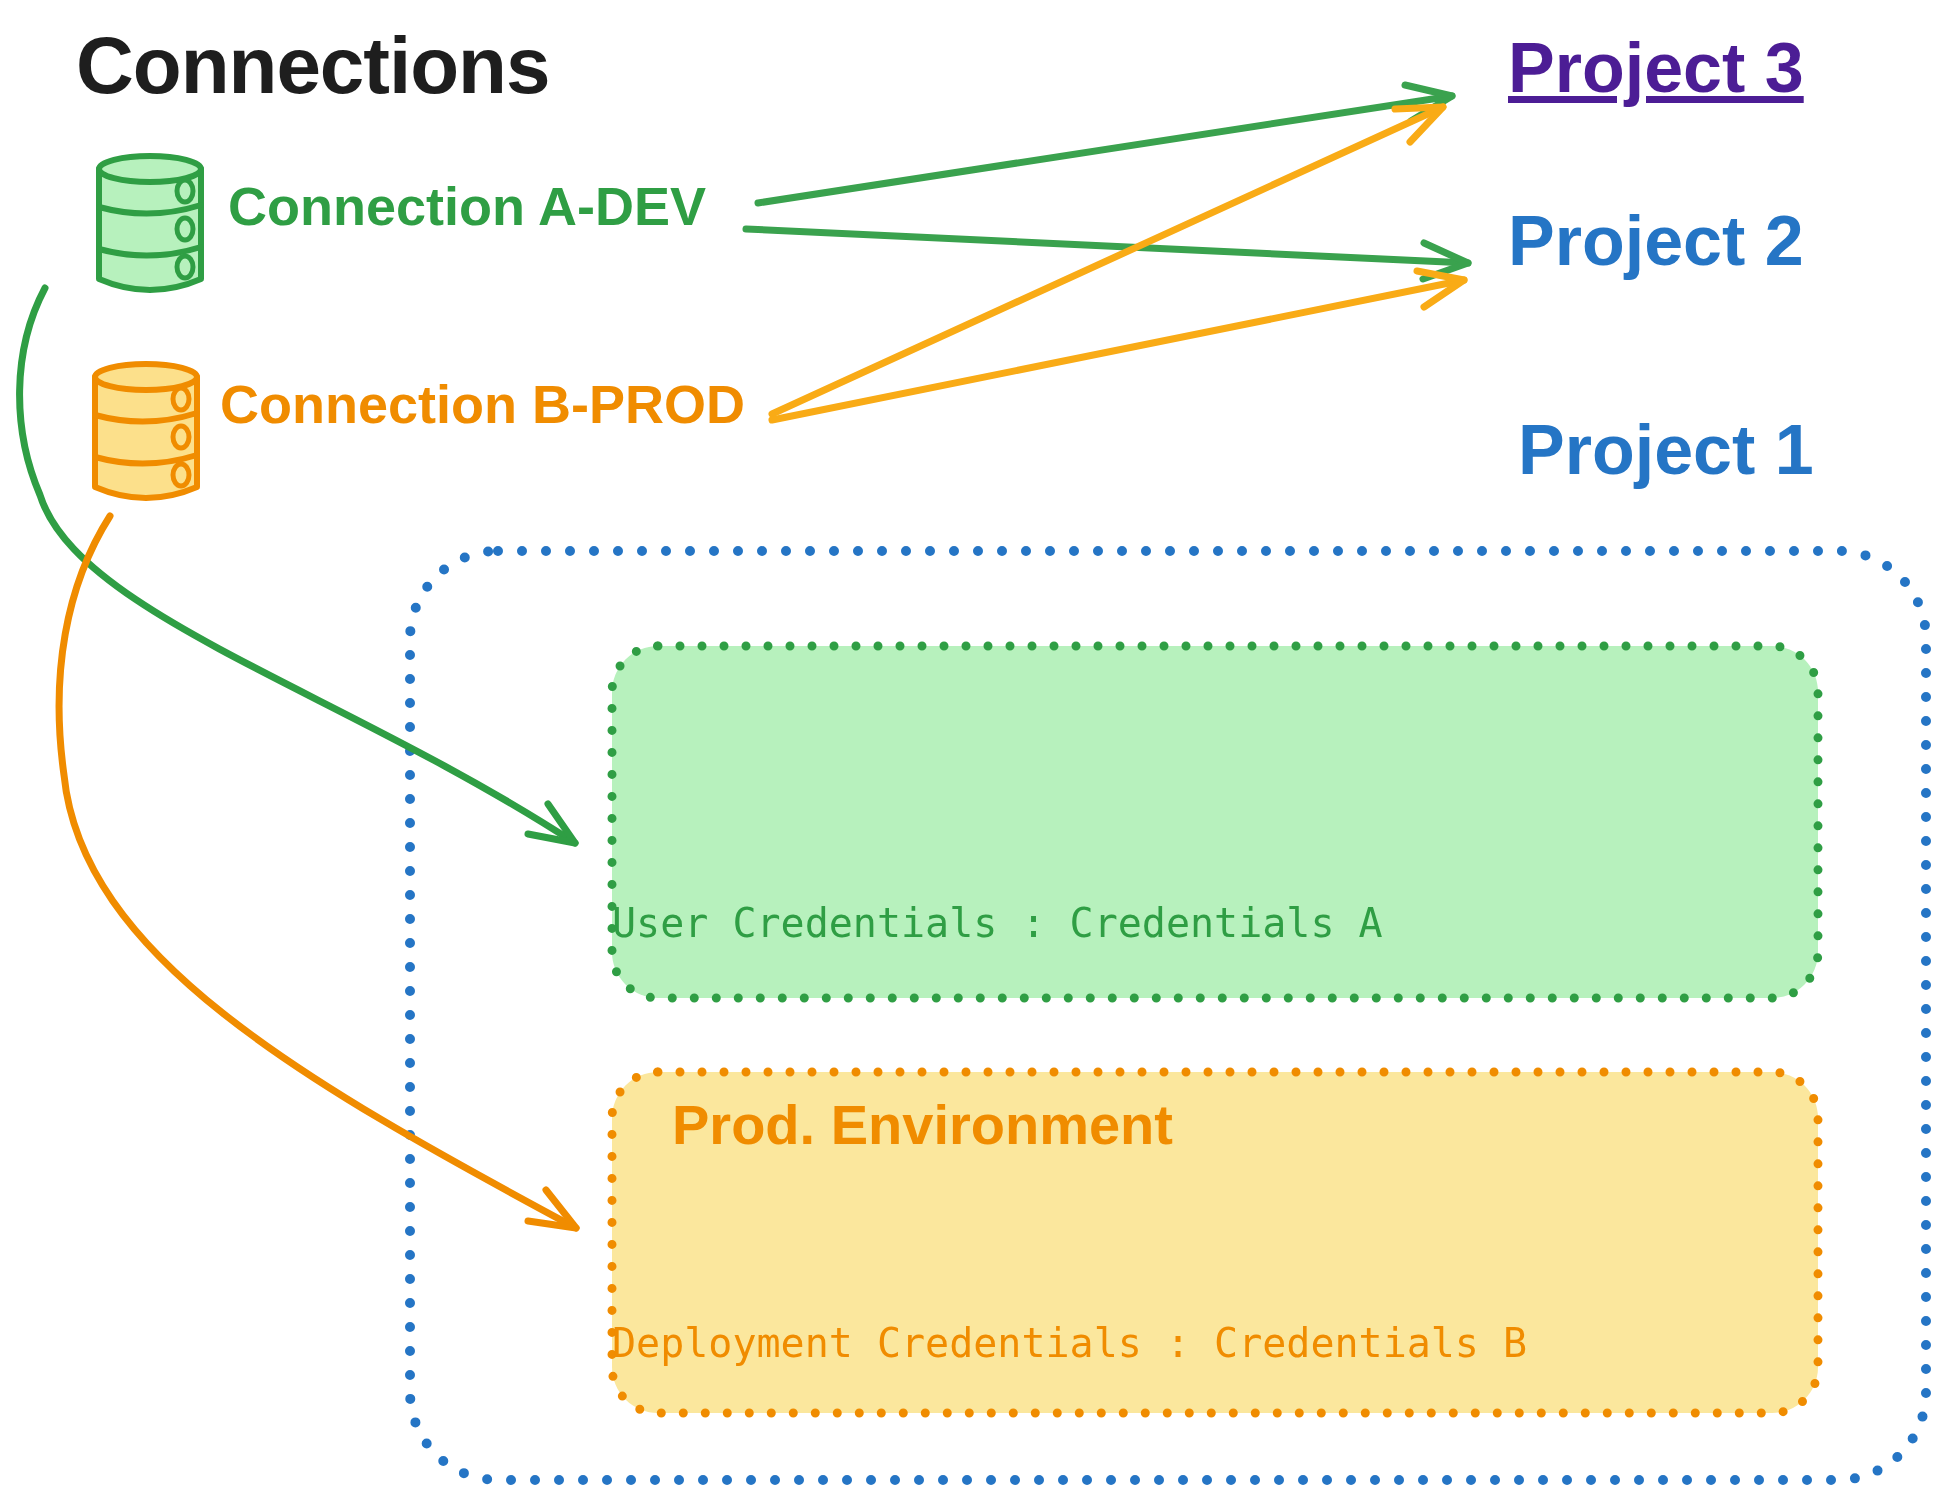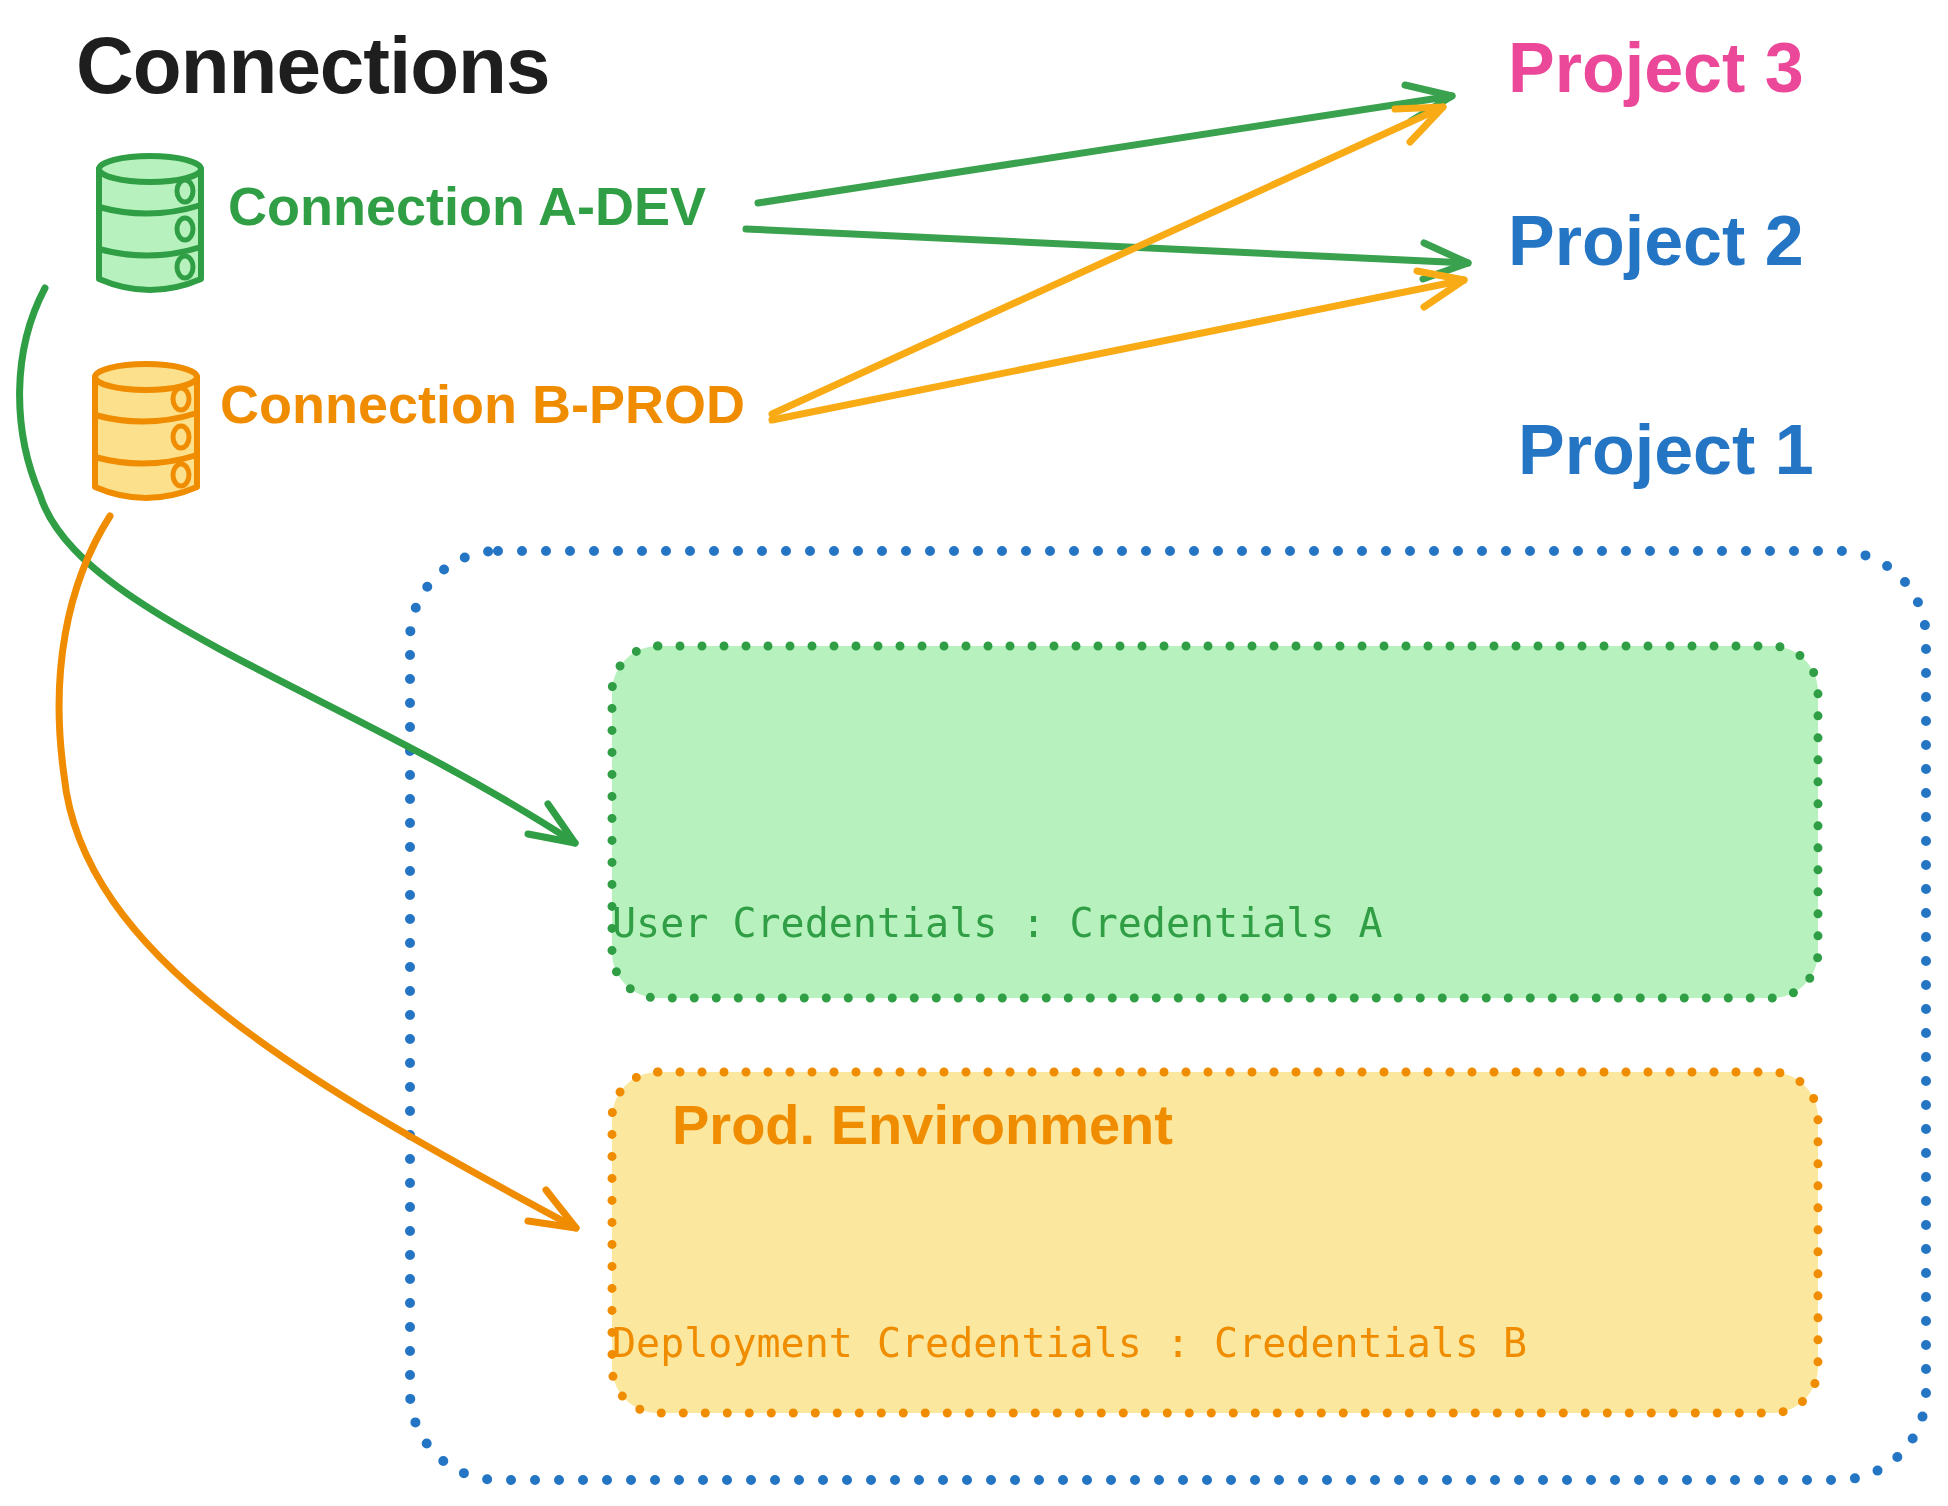--- a/index.html
+++ b/index.html
@@ -95,21 +95,21 @@
       <ellipse cx="88" cy="112" rx="8" ry="11" fill="none" stroke-width="5"></ellipse>
     </g>
   </svg>
 
   <div class="txt title" style="color: rgb(30, 30, 30);">Connections</div>
 
   <div class="txt conn-label conn-a" style="color: rgb(47, 158, 68);">Connection A-DEV</div>
 
   <div class="txt conn-label conn-b" style="color: rgb(240, 140, 0);">Connection B-PROD</div>
 
-  <div class="txt project-label p3" style="color: #ec4899;">Project 3</div>
+  <div class="txt project-label p3" style="color: #4c1d95; text-decoration: underline;">Project 3</div>
 
   <div class="txt project-label p2" style="color: rgb(37, 117, 197);">Project 2</div>
 
   <div class="txt project-label p1" style="color: rgb(37, 117, 197);">Project 1</div>
 
 
   <div class="txt cred dev-cred" style="color: rgb(47, 158, 68);">User Credentials : Credentials A</div>
 
   <div class="txt cred prod-cred" style="color: rgb(240, 140, 0);">Deployment Credentials : Credentials B</div>
 

